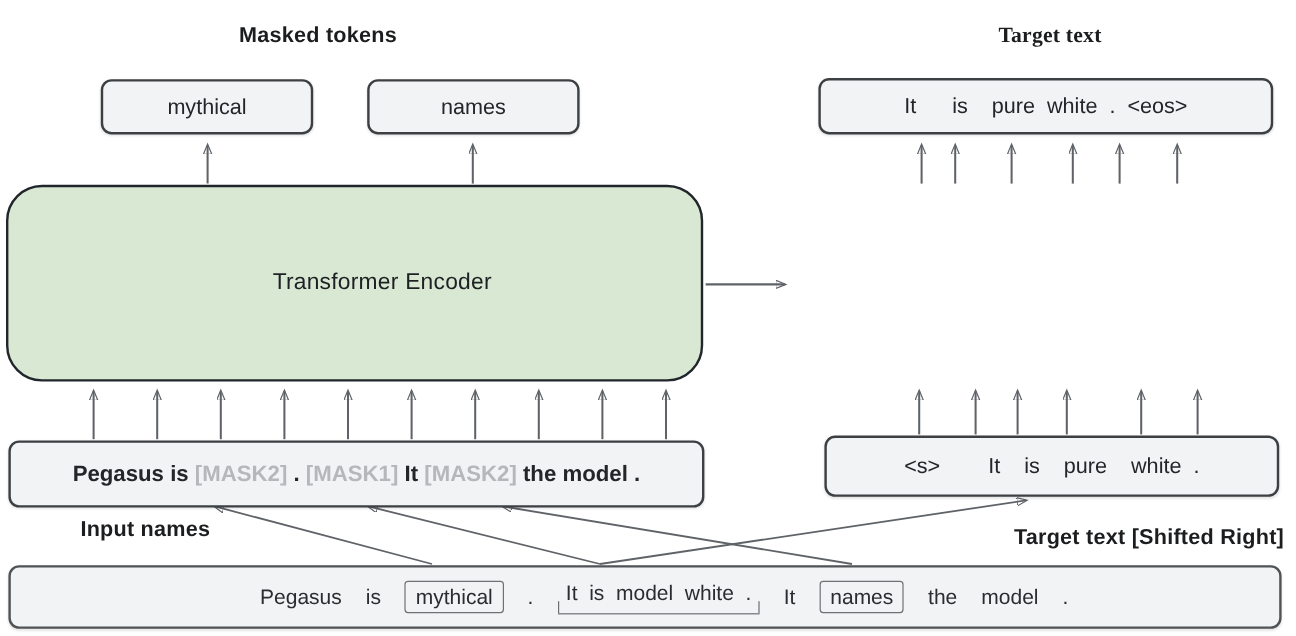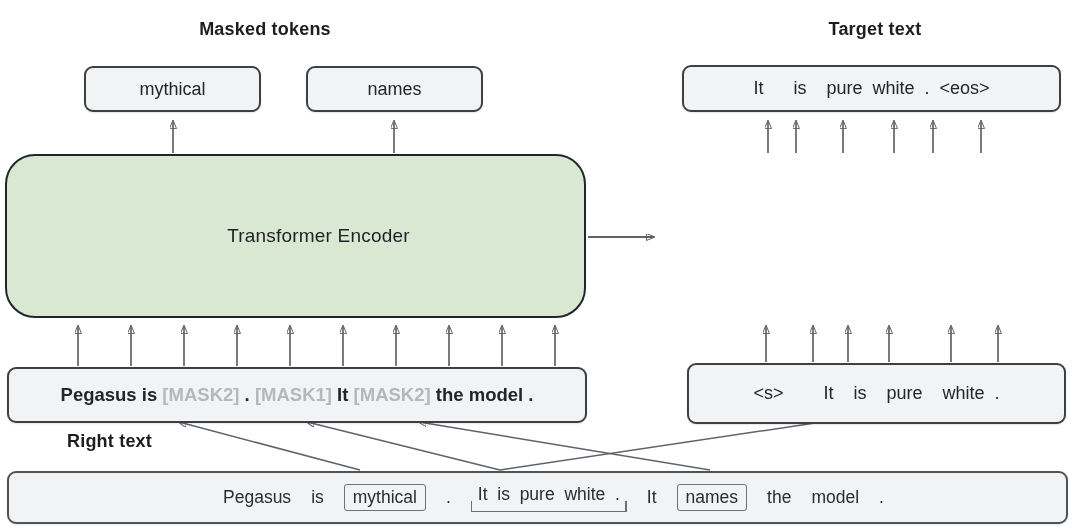--- a/index.html
+++ b/index.html
@@ -93,43 +93,44 @@
       </g>
     <g id="g-cross">
         <line x1="360" y1="470" x2="179" y2="422" stroke-width="1.5" marker-end="url(#ah)"></line>
         <line x1="500" y1="470" x2="307" y2="422" stroke-width="1.5" marker-end="url(#ah)"></line>
         <line x1="710" y1="470" x2="419" y2="422" stroke-width="1.5" marker-end="url(#ah)"></line>
         <line x1="500" y1="470" x2="855" y2="417" stroke-width="1.5" marker-end="url(#ah)"></line>
       </g>
   </svg>
 
   <div class="hdr center" style="left:150px;top:19px;width:230px;">Masked tokens</div>
-  <div class="hdr center" style="left:760px;top:19px;width:230px;">Target text</div>
-  <div class="hdr" style="left:67px;top:431px;">Right text</div>
+  <div class="hdr center" style="left:760px;top:19px;width:230px;font-family:Liberation Serif, serif;">Target text</div>
+  <div class="hdr" style="left:67px;top:431px;">Input names</div>
+  <div class="hdr" style="left:770px;top:437px;width:300px;text-align:right;">Target text  [Shifted Right]</div>
 
   <div class="tokbox" style="left:84px;top:66px;width:177px;height:46px;">
     <span>mythical</span>
   </div>
   <div class="tokbox" style="left:306px;top:66px;width:177px;height:46px;">
     <span>names</span>
   </div>
 
   <div class="tokbox spaced" style="left:682px;top:65px;width:379px;height:47px;">
     <span>It   is  pure white . &lt;eos&gt;</span>
   </div>
 
   <div class="big encoder" style="left:5px;top:154px;width:581px;height:164px;">
     <span>Transformer Encoder</span>
   </div>
 
   <div class="tokbox" style="left:7px;top:367px;width:580px;height:56px;font-size:18.5px;font-weight:bold;">
     <span><span>Pegasus is </span><span class="tk-muted">[MASK2]</span><span> . </span><span class="tk-muted">[MASK1]</span><span> It </span><span class="tk-muted">[MASK2]</span><span> the model .</span></span>
   </div>
 
-  <div class="tokbox spaced" style="left:687px;top:363px;width:379px;height:61px;">
+  <div class="tokbox spaced" style="left:687px;top:363px;width:379px;height:51px;">
     <span>&lt;s&gt;    It  is  pure  white .</span>
   </div>
 
   <div class="tokbox" style="left:7px;top:471px;width:1061px;height:53px;border-color:#505356;">
-    <span class="sentence"><span>Pegasus</span><span>is</span><span class="tk-boxed">mythical</span><span>.</span><span class="tk-bracket">It  is  pure  white  .</span><span>It</span><span class="tk-boxed">names</span><span>the</span><span>model</span><span>.</span></span>
+    <span class="sentence"><span>Pegasus</span><span>is</span><span class="tk-boxed">mythical</span><span>.</span><span class="tk-bracket">It  is  model  white  .</span><span>It</span><span class="tk-boxed">names</span><span>the</span><span>model</span><span>.</span></span>
   </div>
 
 </div>
 
 </body></html>

